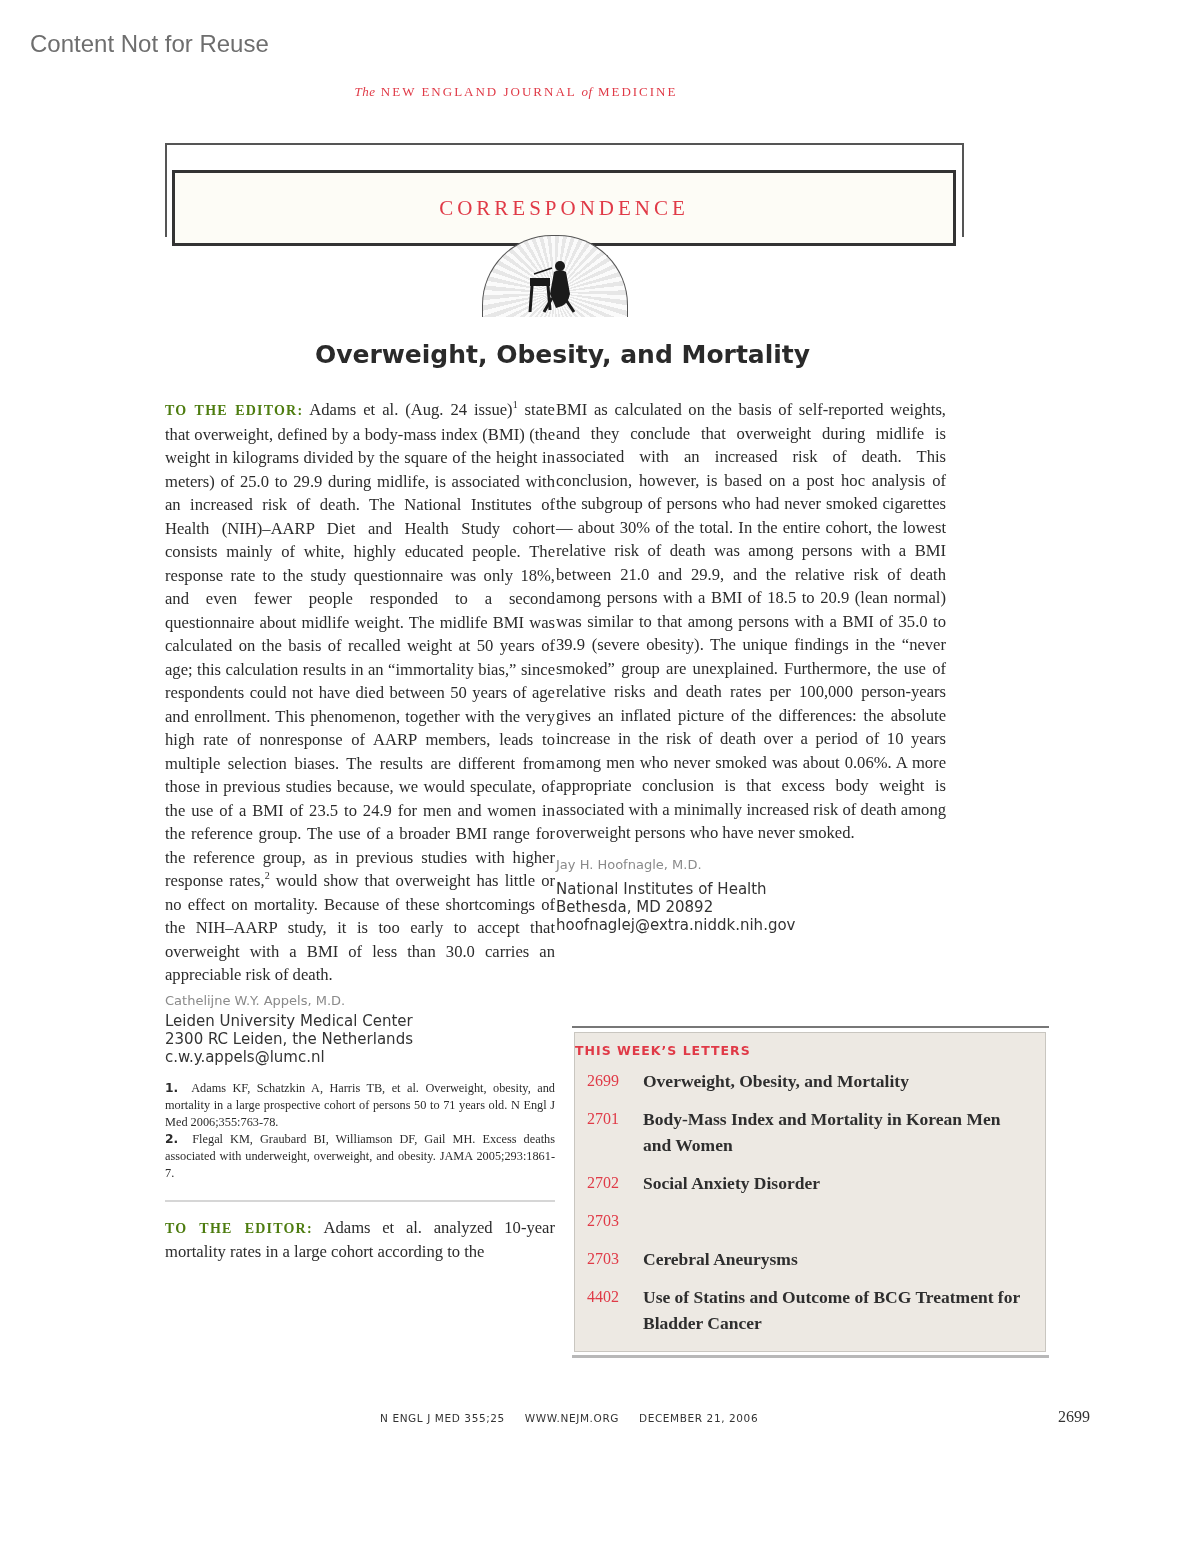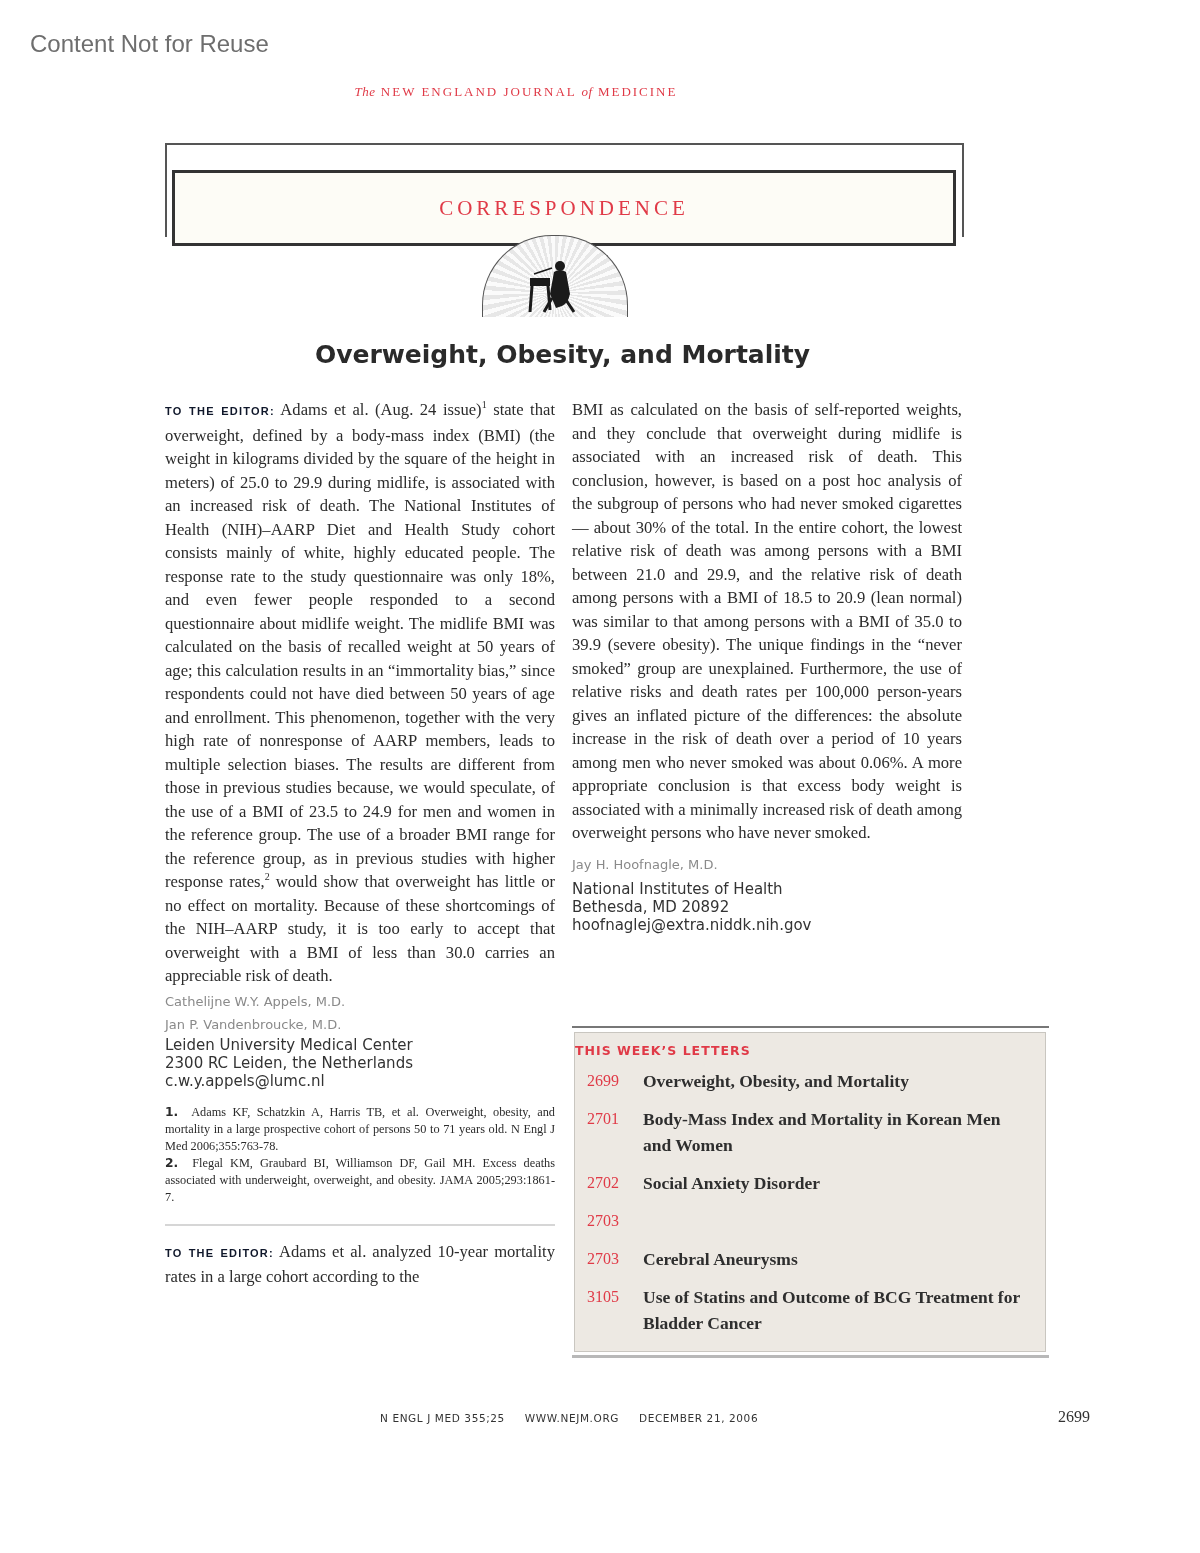--- a/index.html
+++ b/index.html
@@ -9,22 +9,22 @@
   .masthead i { font-style:italic; letter-spacing:0.5px; }
   .corr-frame { position:absolute; left:165px; top:143px; width:795px; height:92px; border-top:2px solid #555; border-left:2px solid #555; border-right:2px solid #555; }
   .corr-box { position:absolute; left:172px; top:149px; width:778px; height:70px; border:3px solid #333; background:#fdfcf6; display:flex; align-items:center; justify-content:center;margin-top:21px; }
   .corr-box span { color:#e03a47; font-size:21px; letter-spacing:4px; }
   .logo { position:absolute; left:482px; top:235px; width:144px; height:81px; border:1.5px solid #555; border-bottom:none; border-radius:70px 70px 0 0; overflow:hidden;
           background: repeating-conic-gradient(from 0deg at 50% 70%, #e7e7e7 0deg 4deg, #fbfbfb 4deg 8deg); }
   .logo svg { position:absolute; left:43px; top:18px; }
   .title { position:absolute; left:0; width:1125px; top:340px; text-align:center; font-family:"DejaVu Sans", sans-serif; font-weight:bold; font-size:25px; color:#2a2a2a; }
   .col { position:absolute; width:390px; font-size:16.6px; line-height:23.5px; text-align:justify; }
   .col.left { left:165px; top:398px; }
-  .col.right { left:572px; top:398px; }
-  .lead { color:#0f172a; font-family:Liberation Sans, sans-serif; font-weight:bold; font-size:11px; letter-spacing:1.2px; }
+  .col.right { left:556px; top:398px; }
+  .lead { color:#4d7c0f; font-family:Liberation Serif, serif; font-weight:bold; font-size:14px; letter-spacing:1.2px; }
   sup { font-size:10px; line-height:0; }
   .author { font-family:"DejaVu Sans", sans-serif; color:#8a8a8a; font-size:13px; line-height:23px; }
   .affil { font-family:"DejaVu Sans", sans-serif; font-size:15px; line-height:18px; color:#333; }
   .refs { font-size:12.3px; line-height:17px; margin-top:14px; }
   .refs b { font-family:"DejaVu Sans", sans-serif; }
   .sep { height:2px; background:#d6d6d6; margin:18px 0 14px 0; }
   .letters-rule-top { position:absolute; left:572px; top:1026px; width:477px; height:2px; background:#777; }
   .letters { position:absolute; left:574px; top:1032px; width:472px; height:320px; background:#ede9e3; border:1.5px solid #c9c6c0; box-sizing:border-box; padding-top:10px; }
   .letters-rule-bot { position:absolute; left:572px; top:1355px; width:477px; height:3px; background:#b8b8b8; }
   .letters h4 { margin:0 0 10px 0; text-align:left; color:#e03a47; font-family:"DejaVu Sans", sans-serif; font-size:12.5px; letter-spacing:1px; font-weight:bold; }
@@ -64,21 +64,20 @@
 </div>
 
 <div class="title">Overweight, Obesity, and Mortality</div>
 
 <div class="col left">
   <div>
     <span class="lead">TO THE EDITOR:</span><span> Adams et al. (Aug. 24 issue)</span><sup>1</sup><span> state that overweight, defined by a body-mass index (BMI) (the weight in kilograms divided by the square of the height in meters) of 25.0 to 29.9 during midlife, is associated with an increased risk of death. The National Institutes of Health (NIH)–AARP Diet and Health Study cohort consists mainly of white, highly educated people. The response rate to the study questionnaire was only 18%, and even fewer people responded to a second questionnaire about midlife weight. The midlife BMI was calculated on the basis of recalled weight at 50 years of age; this calculation results in an “immortality bias,” since respondents could not have died between 50 years of age and enrollment. This phenomenon, together with the very high rate of nonresponse of AARP members, leads to multiple selection biases. The results are different from those in previous studies because, we would speculate, of the use of a BMI of 23.5 to 24.9 for men and women in the reference group. The use of a broader BMI range for the reference group, as in previous studies with higher response rates,</span><sup>2</sup><span> would show that overweight has little or no effect on mortality. Because of these shortcomings of the NIH–AARP study, it is too early to accept that overweight with a BMI of less than 30.0 carries an appreciable risk of death.</span>
   </div>
   <div style="margin-top:2px;">
     <div class="author">Cathelijne W.Y. Appels, M.D.</div>
-    <div class="author">Jan P. Vandenbroucke, M.D.</div>
   </div>
   <div class="affil" style="">
     <div>Leiden University Medical Center</div>
     <div>2300 RC Leiden, the Netherlands</div>
     <div>c.w.y.appels@lumc.nl</div>
   </div>
   <div class="refs">
     <div><b>1.</b>&nbsp;&nbsp;<span>Adams KF, Schatzkin A, Harris TB, et al. Overweight, obesity, and mortality in a large prospective cohort of persons 50 to 71 years old. N Engl J Med 2006;355:763-78.</span></div>
     <div><b>2.</b>&nbsp;&nbsp;<span>Flegal KM, Graubard BI, Williamson DF, Gail MH. Excess deaths associated with underweight, overweight, and obesity. JAMA 2005;293:1861-7.</span></div>
   </div>
@@ -114,21 +113,21 @@
     <span class="letter-title">Social Anxiety Disorder</span>
   </div>
   <div class="letter-row">
     <span class="letter-page">2703</span>
   </div>
   <div class="letter-row">
     <span class="letter-page">2703</span>
     <span class="letter-title">Cerebral Aneurysms</span>
   </div>
   <div class="letter-row">
-    <span class="letter-page">3105</span>
+    <span class="letter-page">4402</span>
     <span class="letter-title">Use of Statins and Outcome of BCG Treatment for Bladder Cancer</span>
   </div>
 </div>
 <div class="letters-rule-bot"></div>
 
 <div class="footer">
   <span>N ENGL J MED 355;25</span>
   <span>WWW.NEJM.ORG</span>
   <span>DECEMBER 21, 2006</span>
 </div>

